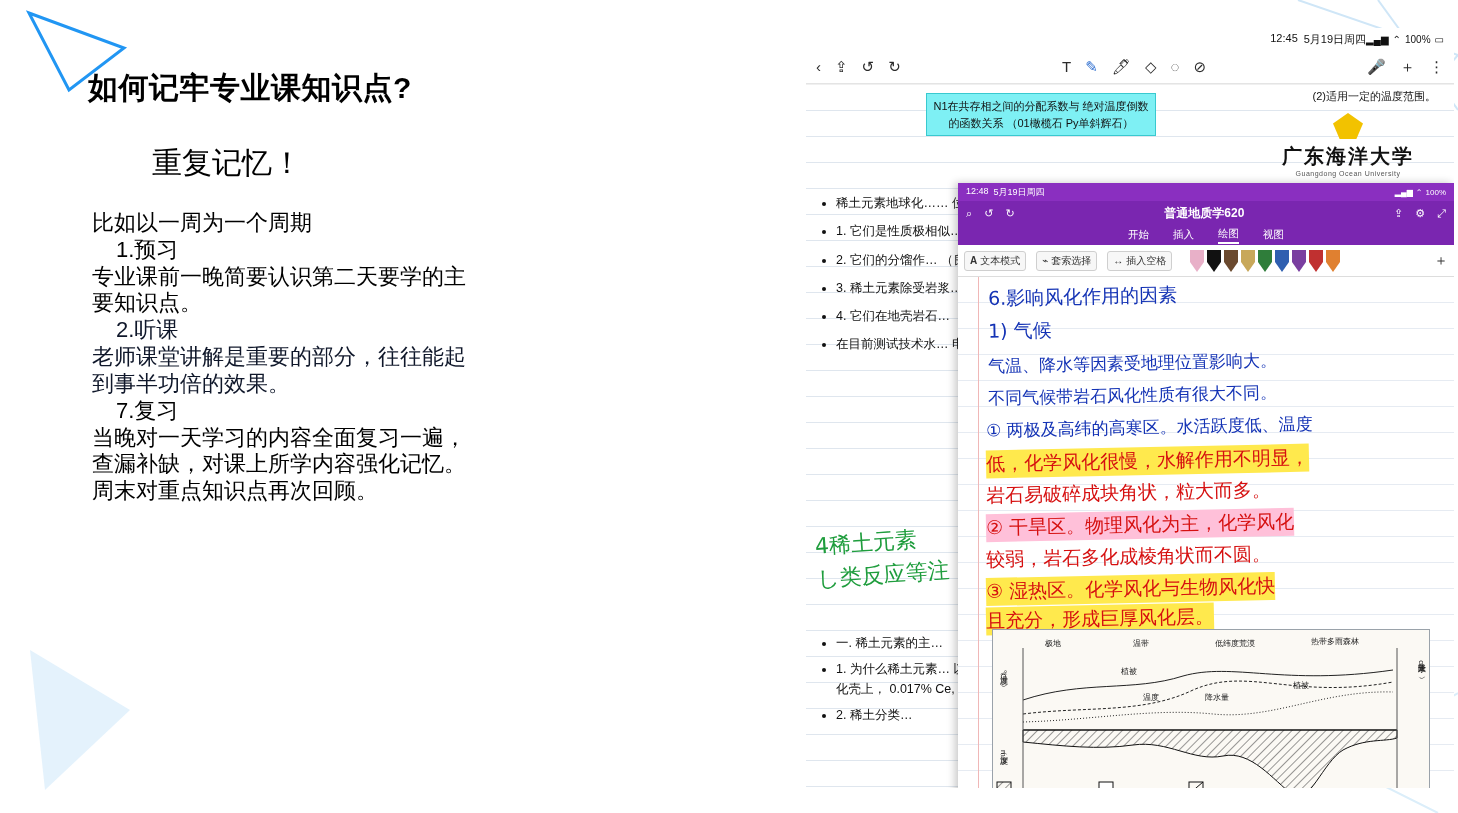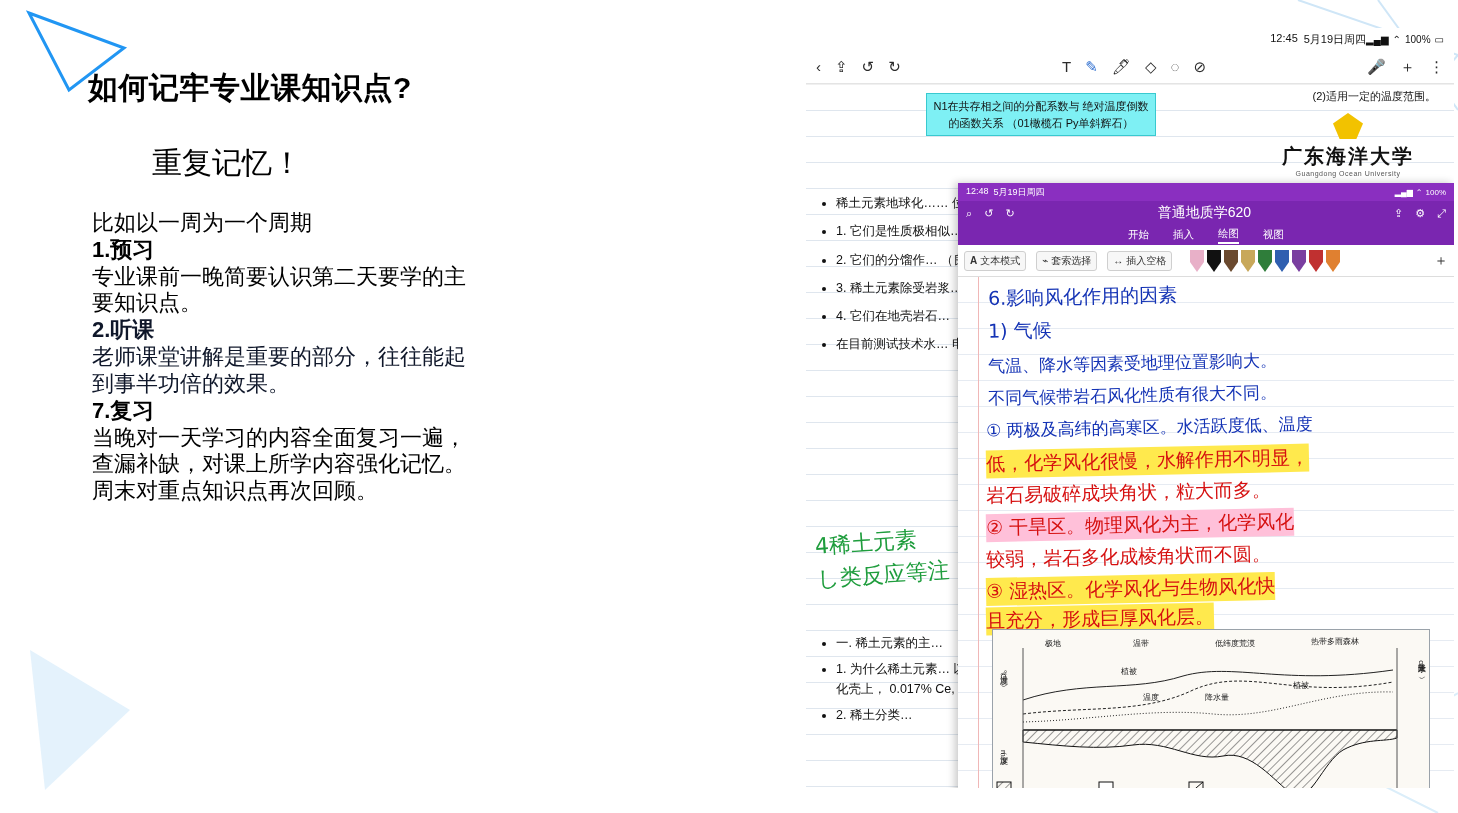--- a/index.html
+++ b/index.html
@@ -29,21 +29,21 @@
     letter-spacing:0.5px; margin:28px 0 0 8px;
   }
   .sub-line {
     font-size:30px; color:#000; margin:34px 0 0 72px;
   }
   .body-block { margin:26px 0 0 12px; }
   .body-line {
     font-size:22px; line-height:1.22; color:#000; white-space:pre;
   }
   .red { color:#0f172a; }
-  .bold { font-weight:bold; }
+  .bold { font-weight:normal;margin-left:24px; }
 
   
   .tablet {
     position:absolute; left:806px; top:28px;
     width:648px; height:760px;
     background:#ffffff;
     overflow:hidden;
   }
 
   
@@ -279,21 +279,21 @@
           <span>⌃</span>
           <span>100%</span>
         </div>
       </div>
 
       <div class="inner-bar1">
         <span>⌕</span>
         <span>↺</span>
         <span>↻</span>
         <span class="spacer"></span>
-        <span style="font-size:14px;">普通地质学620</span>
+        <span style="font-size:12px;font-weight:bold;">普通地质学620</span>
         <span class="spacer"></span>
         <span>⇪</span>
         <span>⚙</span>
         <span>⤢</span>
       </div>
 
       <div class="inner-bar2">
         <span>开始</span>
         <span>插入</span>
         <span class="tab-active">绘图</span>

